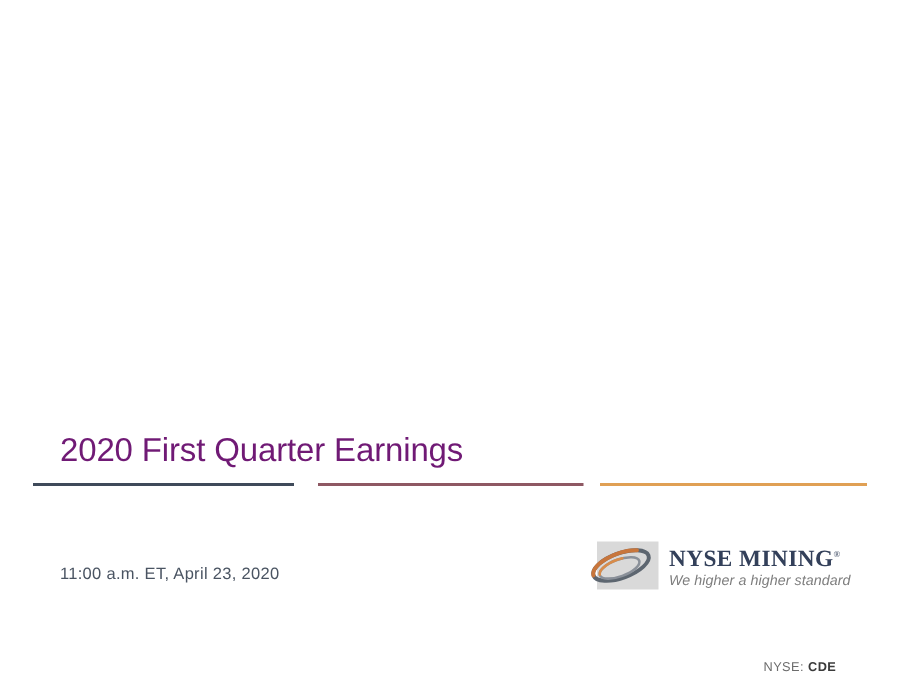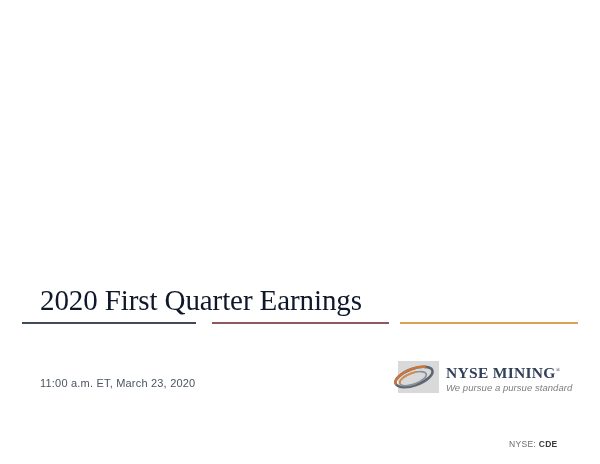--- a/index.html
+++ b/index.html
@@ -23,26 +23,26 @@
 
   
   .title-block {
     position: absolute;
     left: 40px;
     top: 283px;
     width: 520px;
   }
   .slide-title {
     margin: 0;
-    font-family: Liberation Serif, serif;
-    font-size: 29px;
+    font-family: Liberation Sans, sans-serif;
+    font-size: 22px;
     font-weight: 400;
     letter-spacing: -0.1px;
     line-height: 34px;
-    color: #0f172a;
+    color: #701a75;
     white-space: nowrap;
   }
 
   
   .rule-row {
     position: absolute;
     left: 0;
     top: 322px;
     width: 600px;
     height: 3px;
@@ -157,34 +157,34 @@
   <div class="title-block">
     <h1 class="slide-title">2020 First Quarter Earnings</h1>
   </div>
 
   <div class="rule-row">
     <div class="rule-seg navy"></div>
     <div class="rule-seg maroon"></div>
     <div class="rule-seg orange"></div>
   </div>
 
-  <div class="datetime">11:00 a.m. ET, March 23, 2020</div>
+  <div class="datetime">11:00 a.m. ET, April 23, 2020</div>
 
   <div class="logo-lockup">
     <div class="logo-mark">
       <svg viewBox="0 0 48 32" xmlns="http://www.w3.org/2000/svg" aria-hidden="true">
         <g transform="translate(21,16) rotate(-20)">
           <ellipse cx="0" cy="0" rx="19.5" ry="8.2" fill="none" stroke="#5d6670" stroke-width="2.6"></ellipse>
           <path d="M -19.5 0 A 19.5 8.2 0 0 1 13.5 -5.9" fill="none" stroke="#c8763c" stroke-width="2.6" stroke-linecap="round"></path>
           <ellipse cx="-1.5" cy="1.2" rx="14" ry="5.6" fill="none" stroke="#8a9099" stroke-width="1.7"></ellipse>
           <path d="M -15.4 0.9 A 14 5.6 0 0 1 2.5 -4.2" fill="none" stroke="#d98c4a" stroke-width="1.7" stroke-linecap="round"></path>
         </g>
       </svg>
     </div>
     <div class="logo-text">
       <div class="logo-wordmark"><span>NYSE MINING</span><span class="logo-reg">®</span></div>
-      <div class="logo-tagline">We pursue a pursue standard</div>
+      <div class="logo-tagline">We higher a higher standard</div>
     </div>
   </div>
 
   <div class="ticker"><span>NYSE:</span>&nbsp;<span class="ticker-symbol">CDE</span></div>
 
 </div>
 
 </body></html>

